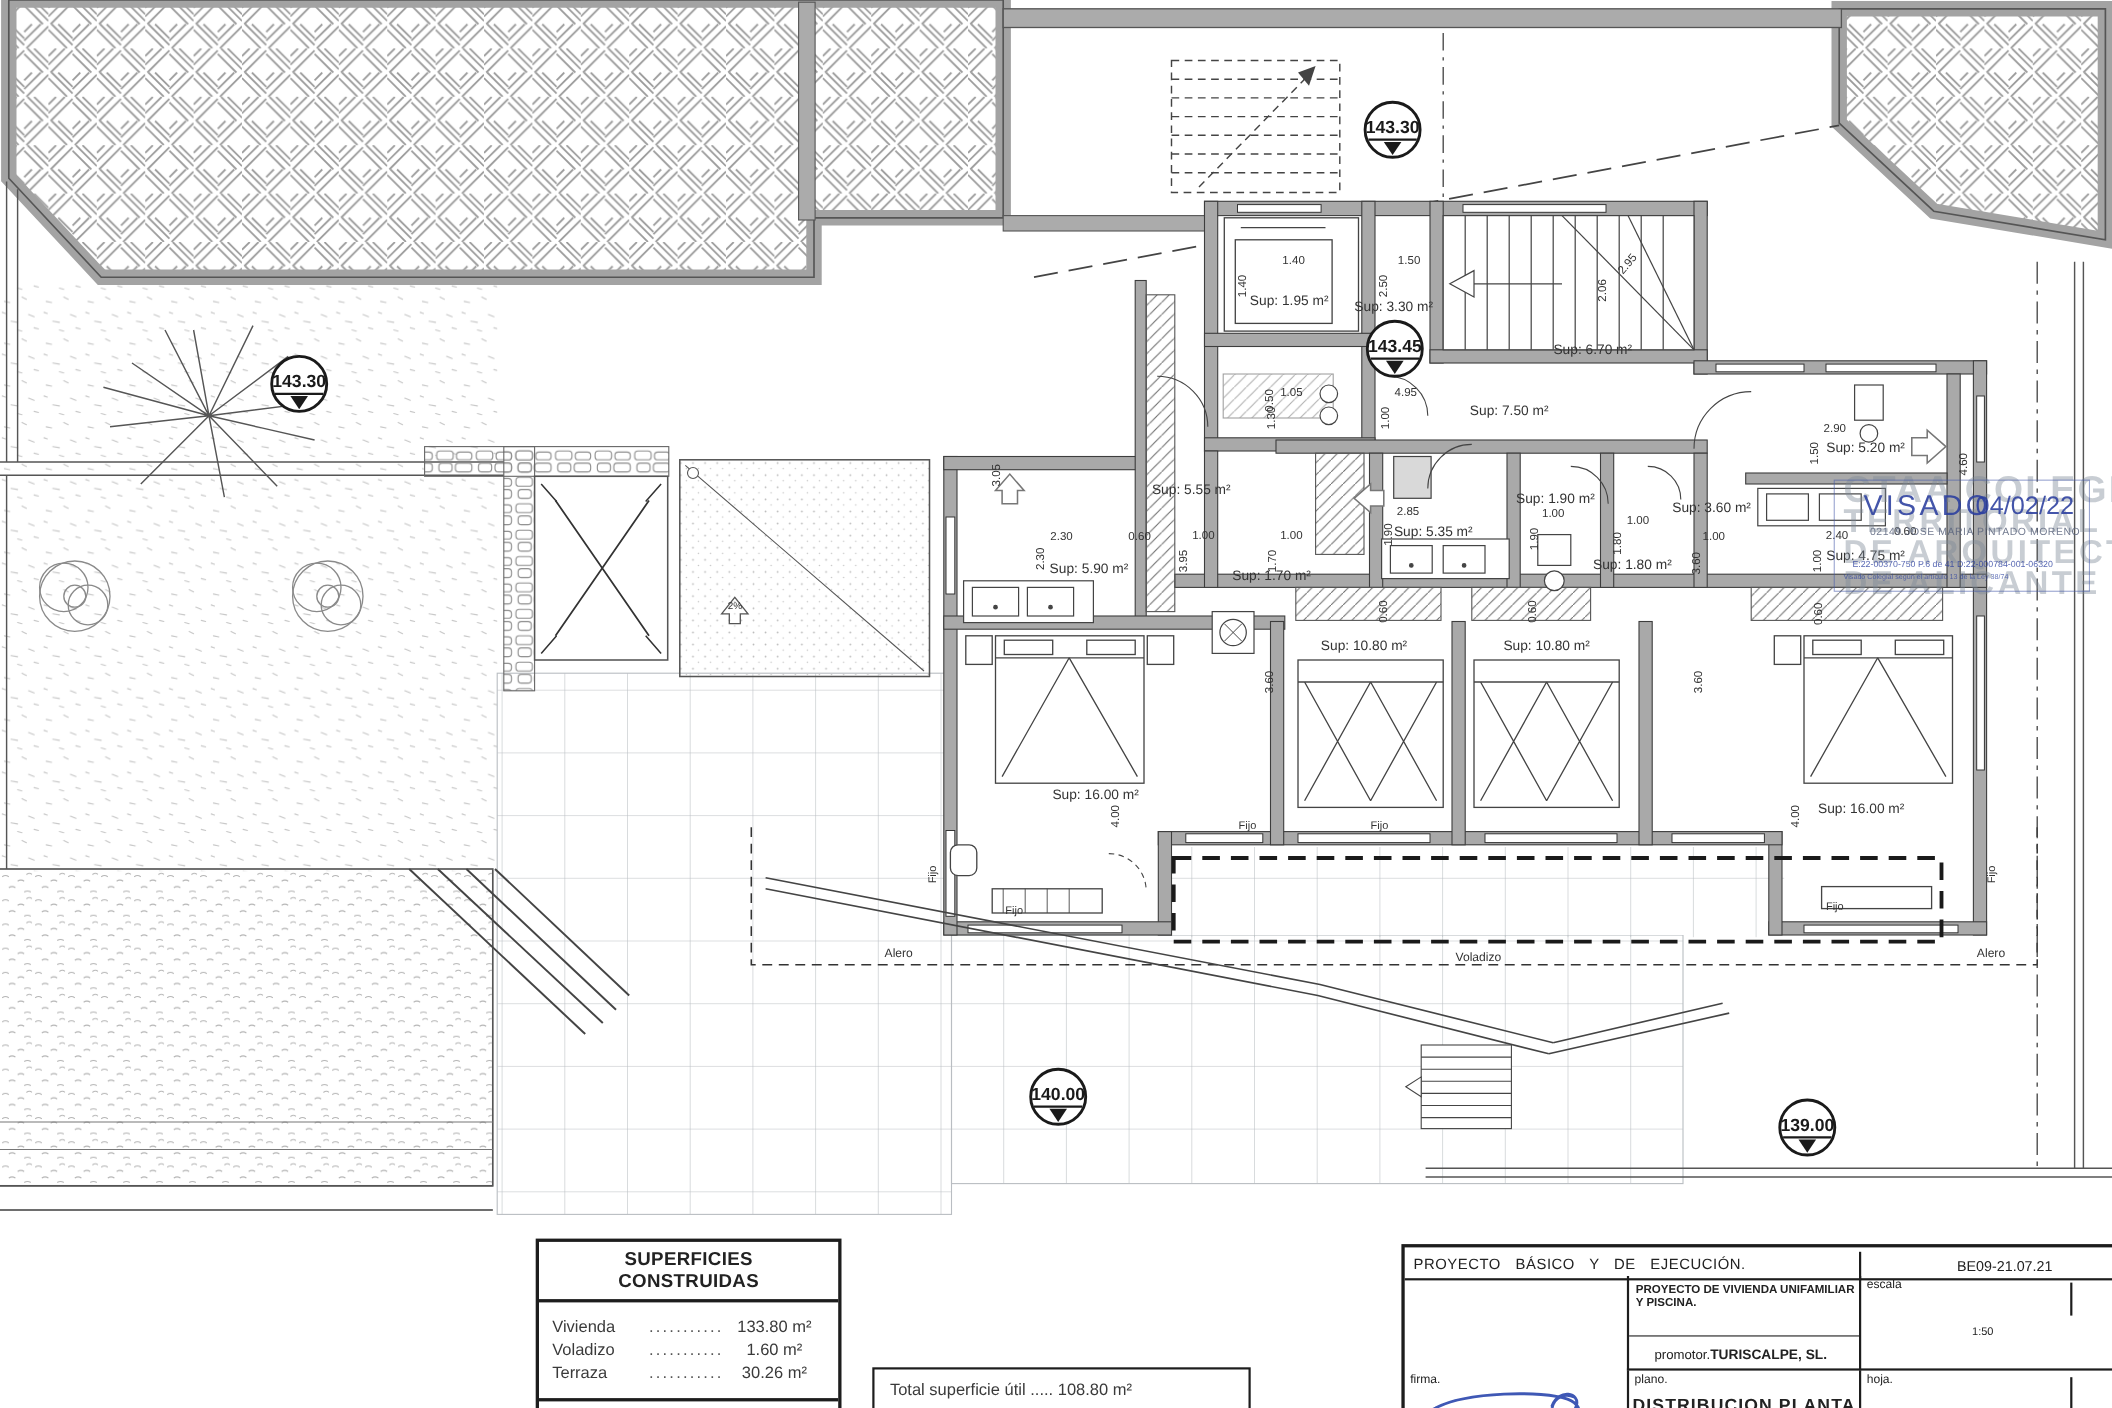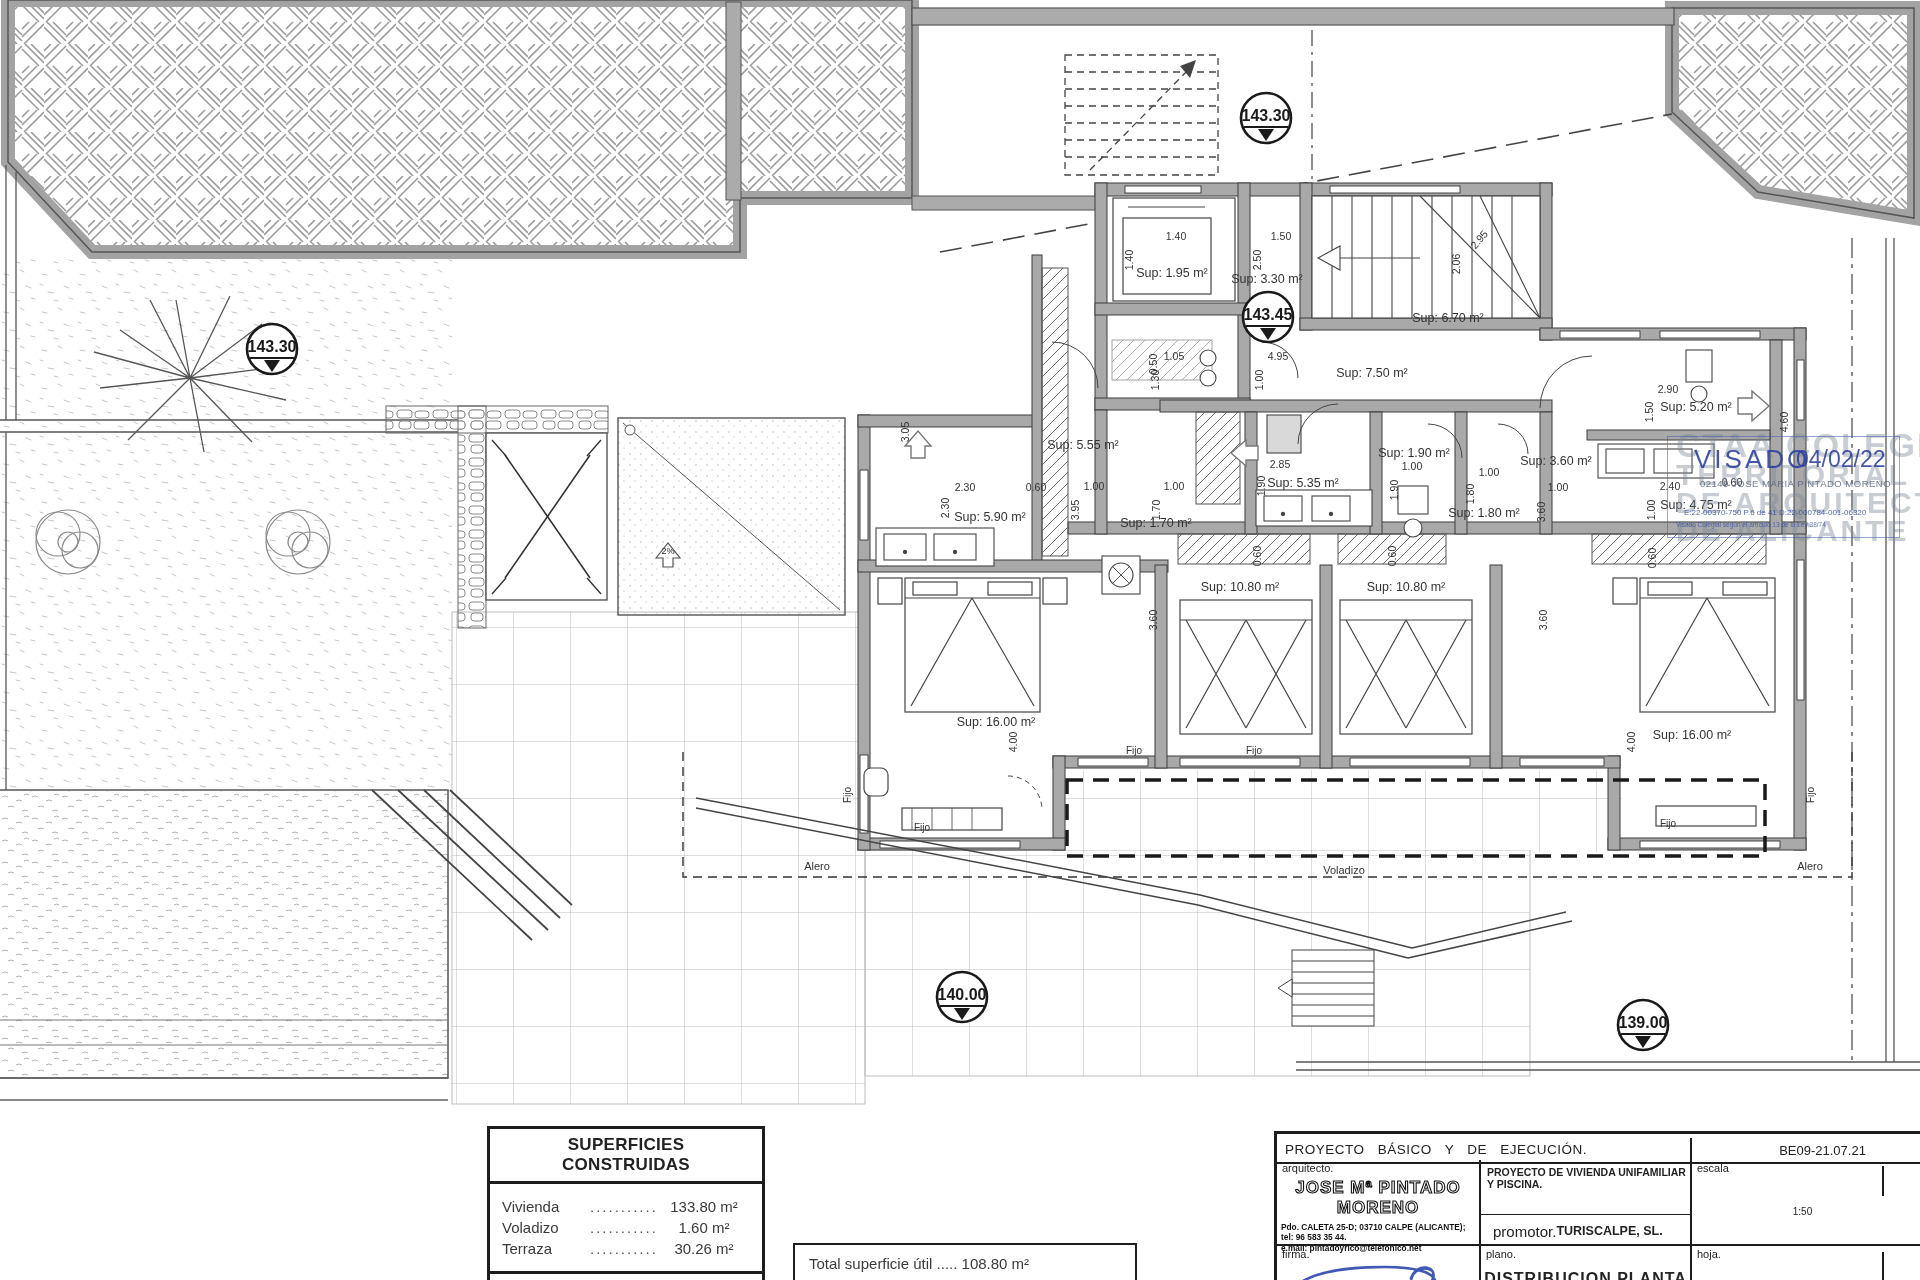--- a/index.html
+++ b/index.html
@@ -30,21 +30,21 @@
   .cC{left:413px;width:263px;border-left:2px solid #1d1d1d;}
   .cAB{left:0;width:413px;}
   .smalllab{font-size:11px;color:#222;padding:2px 0 0 5px;}
   .proj{font-size:13.5px;word-spacing:9px;padding:4px 0 0 8px;letter-spacing:.5px;}
   .code{font-size:13px;text-align:center;padding-top:5px;}
   .archname{font-size:17px;font-weight:bold;text-align:center;margin-top:4px;letter-spacing:1px;
             color:#fff;-webkit-text-stroke:1.1px #111;}
   .archaddr{font-size:8.3px;padding:4px 2px 0 4px;color:#111;line-height:1.25;font-weight:bold;}
   .pdesc{font-size:10.5px;padding:6px 4px 0 6px;font-weight:bold;}
   .promrow{position:absolute;left:0;right:0;top:54px;height:32px;border-top:1.5px solid #1d1d1d;display:flex;align-items:center;}
-  .promrow .pl{font-size:15px;padding-left:12px;}
+  .promrow .pl{font-size:12px;padding-left:23px;}
   .promrow .pv{flex:1;font-weight:bold;font-size:12.5px;}
   .escala-val{position:absolute;left:0;right:40px;top:46px;text-align:center;font-size:10px;}
   .plano-val{text-align:center;font-weight:bold;font-size:16px;letter-spacing:1px;margin-top:10px;}
   .vtick{position:absolute;width:1.5px;background:#1d1d1d;}
   .stamp-border{left:1667px;top:436px;width:231px;height:100px;border:1px solid rgba(70,90,170,.55);z-index:6;}
   .wm{left:1676px;top:428px;width:340px;color:rgba(125,135,150,.42);font-weight:bold;z-index:6;line-height:1;}
   .wm .l1{font-size:34px;letter-spacing:2px;}
   .wm .ln{font-size:30px;letter-spacing:3px;margin-top:-2px;}
   .visado{left:1694px;top:444px;font-size:26px;color:rgba(42,62,158,.88);letter-spacing:3px;z-index:7;}
   .vdate{left:1796px;top:446px;font-size:23px;color:rgba(42,62,158,.88);z-index:7;}
@@ -526,28 +526,20 @@
 </div>
 
 <div class="abs tblock">
   <div class="tb-cell r1 cAB">
       <div class="proj">PROYECTO BÁSICO Y DE EJECUCIÓN.</div>
     </div>
   <div class="tb-cell r1 cC">
       <div class="code">BE09-21.07.21</div>
     </div>
 
-  <div class="tb-cell r2 cA">
-    <div class="smalllab">arquitecto.</div>
-    <div class="archname">JOSE Mª PINTADO MORENO</div>
-    <div class="archaddr">
-      <div>Pdo. CALETA 25-D; 03710 CALPE (ALICANTE); tel: 96 583 35 44.</div>
-      <div>e.mail: pintadoyrico@telefonico.net</div>
-    </div>
-  </div>
   <div class="tb-cell r2 cB">
     <div class="pdesc">PROYECTO DE VIVIENDA UNIFAMILIAR Y PISCINA.</div>
     <div class="promrow">
       <span class="pl">promotor.</span>
       <span class="pv">TURISCALPE, SL.</span>
     </div>
   </div>
   <div class="tb-cell r2 cC">
     <div class="smalllab">escala</div>
     <div class="escala-val">1:50</div>

